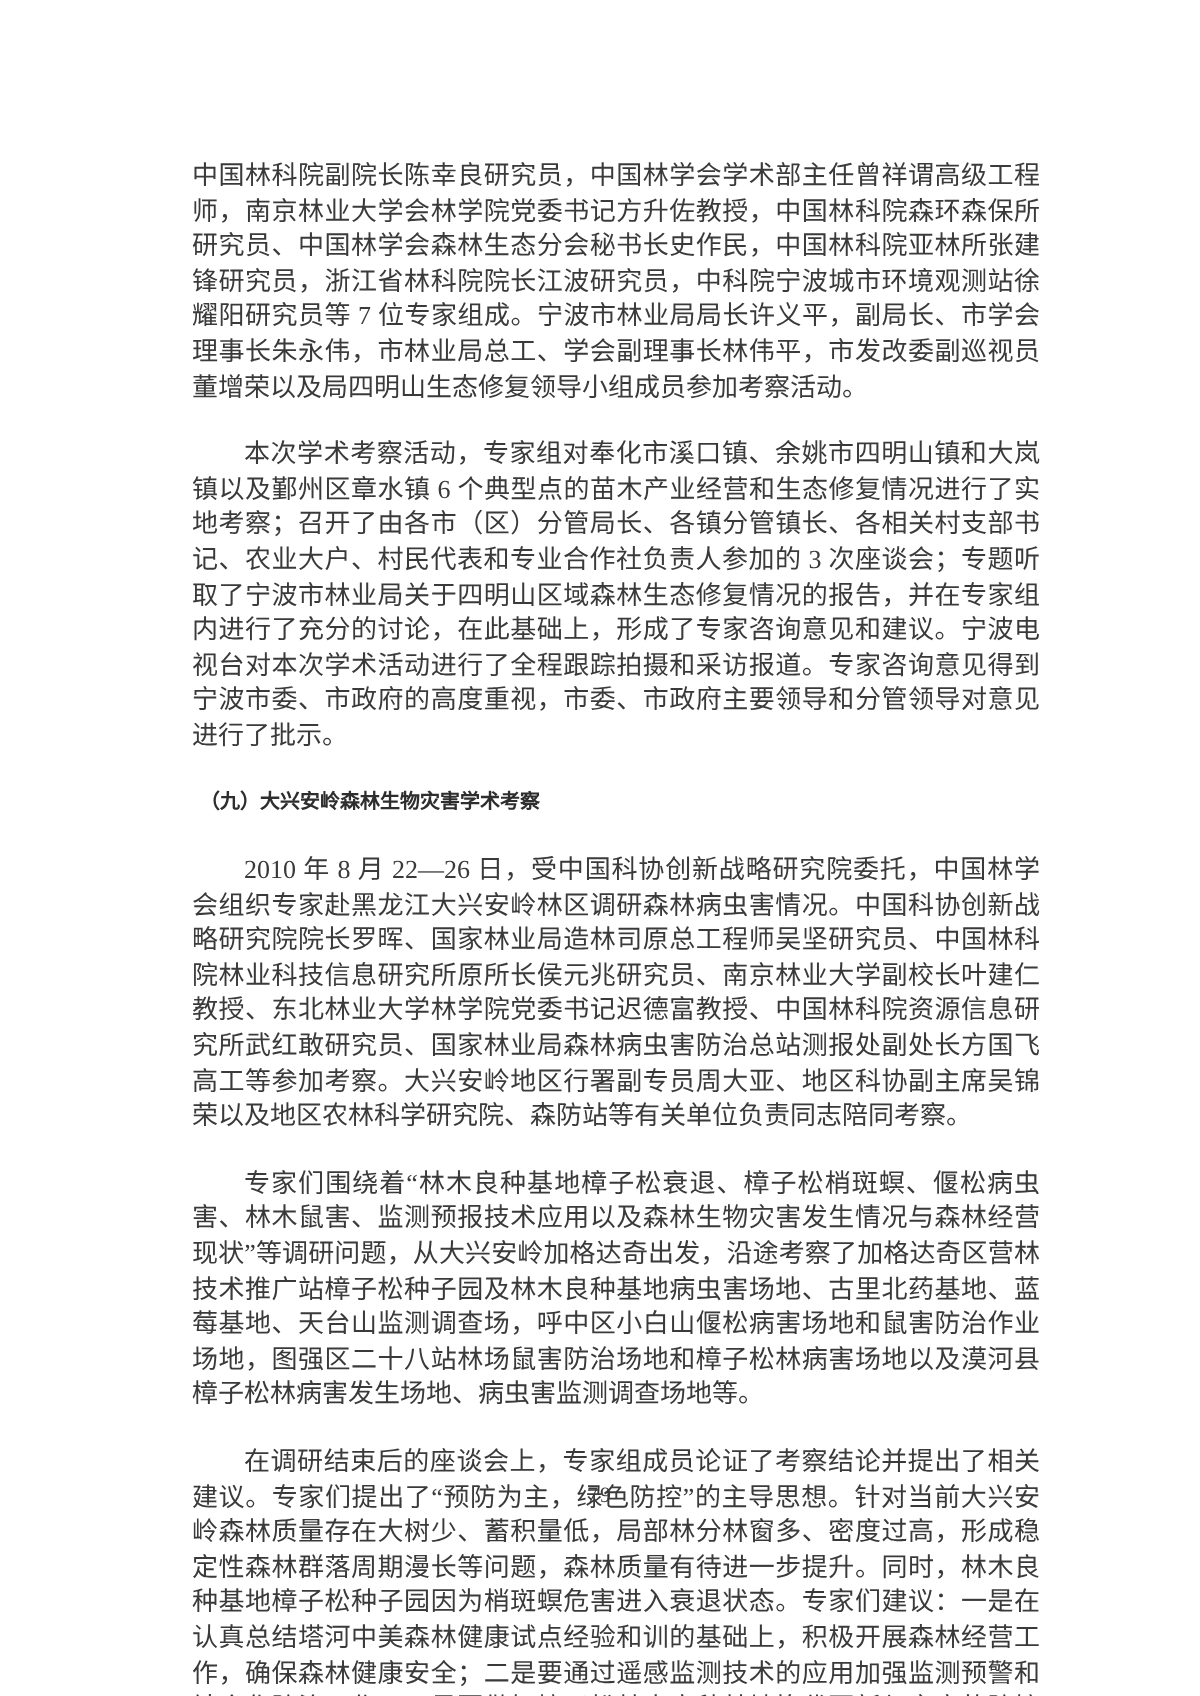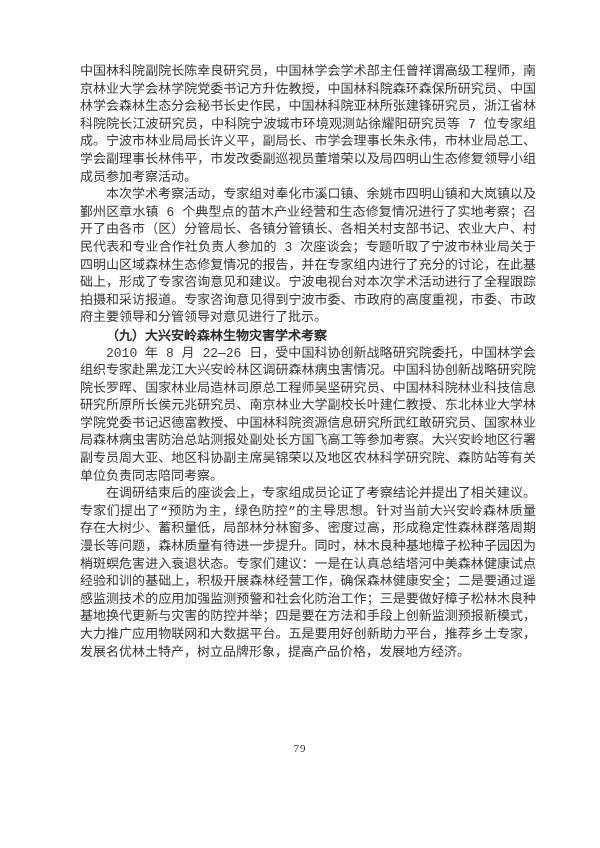--- a/index.html
+++ b/index.html
@@ -20,33 +20,32 @@
     left: 80px;
     top: 63px;
     width: 456px;
     font-size: 13px;
     line-height: 17.6px;
     color: #3a3a3a;
     text-align: justify;
     text-justify: inter-ideograph;
   }
   .para {
-    margin: 0;
+    margin: 16px;
     padding: 0;
     text-indent: 2em;
     word-break: break-all;
-    font-family: Liberation Mono, monospace;
   }
   .para.no-indent {
     text-indent: 0;
   }
   .heading {
     margin: 0;
     padding: 0;
-    font-size: 13px;
+    font-size: 10px;
     font-weight: bold;
     text-indent: 2em;
     line-height: 17.6px;
     color: #2e2e2e;
   }
   .page-number {
     position: absolute;
     top: 742px;
     left: 0;
     width: 600px;
@@ -58,16 +57,17 @@
 </style>
 </head>
 <body>
 
 <div class="page">
   <div class="text-block">
     <p class="para no-indent">中国林科院副院长陈幸良研究员，中国林学会学术部主任曾祥谓高级工程师，南京林业大学会林学院党委书记方升佐教授，中国林科院森环森保所研究员、中国林学会森林生态分会秘书长史作民，中国林科院亚林所张建锋研究员，浙江省林科院院长江波研究员，中科院宁波城市环境观测站徐耀阳研究员等 7 位专家组成。宁波市林业局局长许义平，副局长、市学会理事长朱永伟，市林业局总工、学会副理事长林伟平，市发改委副巡视员董增荣以及局四明山生态修复领导小组成员参加考察活动。</p>
     <p class="para">本次学术考察活动，专家组对奉化市溪口镇、余姚市四明山镇和大岚镇以及鄞州区章水镇 6 个典型点的苗木产业经营和生态修复情况进行了实地考察；召开了由各市（区）分管局长、各镇分管镇长、各相关村支部书记、农业大户、村民代表和专业合作社负责人参加的 3 次座谈会；专题听取了宁波市林业局关于四明山区域森林生态修复情况的报告，并在专家组内进行了充分的讨论，在此基础上，形成了专家咨询意见和建议。宁波电视台对本次学术活动进行了全程跟踪拍摄和采访报道。专家咨询意见得到宁波市委、市政府的高度重视，市委、市政府主要领导和分管领导对意见进行了批示。</p>
     <h3 class="heading">（九）大兴安岭森林生物灾害学术考察</h3>
     <p class="para">2010 年 8 月 22—26 日，受中国科协创新战略研究院委托，中国林学会组织专家赴黑龙江大兴安岭林区调研森林病虫害情况。中国科协创新战略研究院院长罗晖、国家林业局造林司原总工程师吴坚研究员、中国林科院林业科技信息研究所原所长侯元兆研究员、南京林业大学副校长叶建仁教授、东北林业大学林学院党委书记迟德富教授、中国林科院资源信息研究所武红敢研究员、国家林业局森林病虫害防治总站测报处副处长方国飞高工等参加考察。大兴安岭地区行署副专员周大亚、地区科协副主席吴锦荣以及地区农林科学研究院、森防站等有关单位负责同志陪同考察。</p>
+    <p class="para">专家们围绕着“林木良种基地樟子松衰退、樟子松梢斑螟、偃松病虫害、林木鼠害、监测预报技术应用以及森林生物灾害发生情况与森林经营现状”等调研问题，从大兴安岭加格达奇出发，沿途考察了加格达奇区营林技术推广站樟子松种子园及林木良种基地病虫害场地、古里北药基地、蓝莓基地、天台山监测调查场，呼中区小白山偃松病害场地和鼠害防治作业场地，图强区二十八站林场鼠害防治场地和樟子松林病害场地以及漠河县樟子松林病害发生场地、病虫害监测调查场地等。</p>
     <p class="para">在调研结束后的座谈会上，专家组成员论证了考察结论并提出了相关建议。专家们提出了“预防为主，绿色防控”的主导思想。针对当前大兴安岭森林质量存在大树少、蓄积量低，局部林分林窗多、密度过高，形成稳定性森林群落周期漫长等问题，森林质量有待进一步提升。同时，林木良种基地樟子松种子园因为梢斑螟危害进入衰退状态。专家们建议：一是在认真总结塔河中美森林健康试点经验和训的基础上，积极开展森林经营工作，确保森林健康安全；二是要通过遥感监测技术的应用加强监测预警和社会化防治工作；三是要做好樟子松林木良种基地换代更新与灾害的防控并举；四是要在方法和手段上创新监测预报新模式，大力推广应用物联网和大数据平台。五是要用好创新助力平台，推荐乡土专家，发展名优林土特产，树立品牌形象，提高产品价格，发展地方经济。</p>
   </div>
   <div class="page-number">79</div>
 </div>
 
 </body></html>

